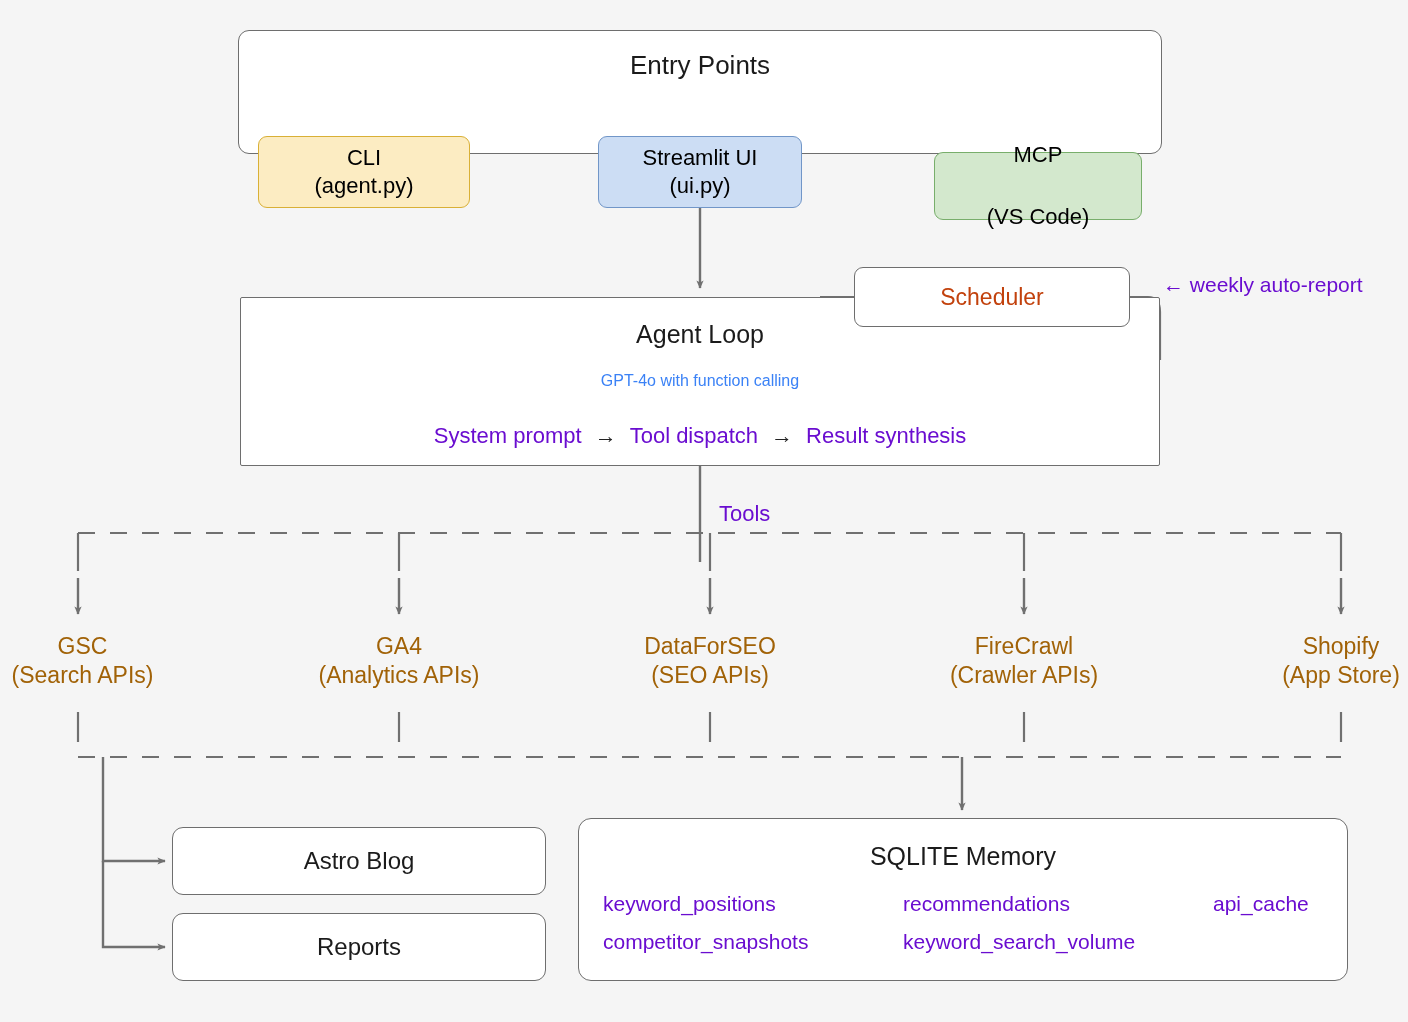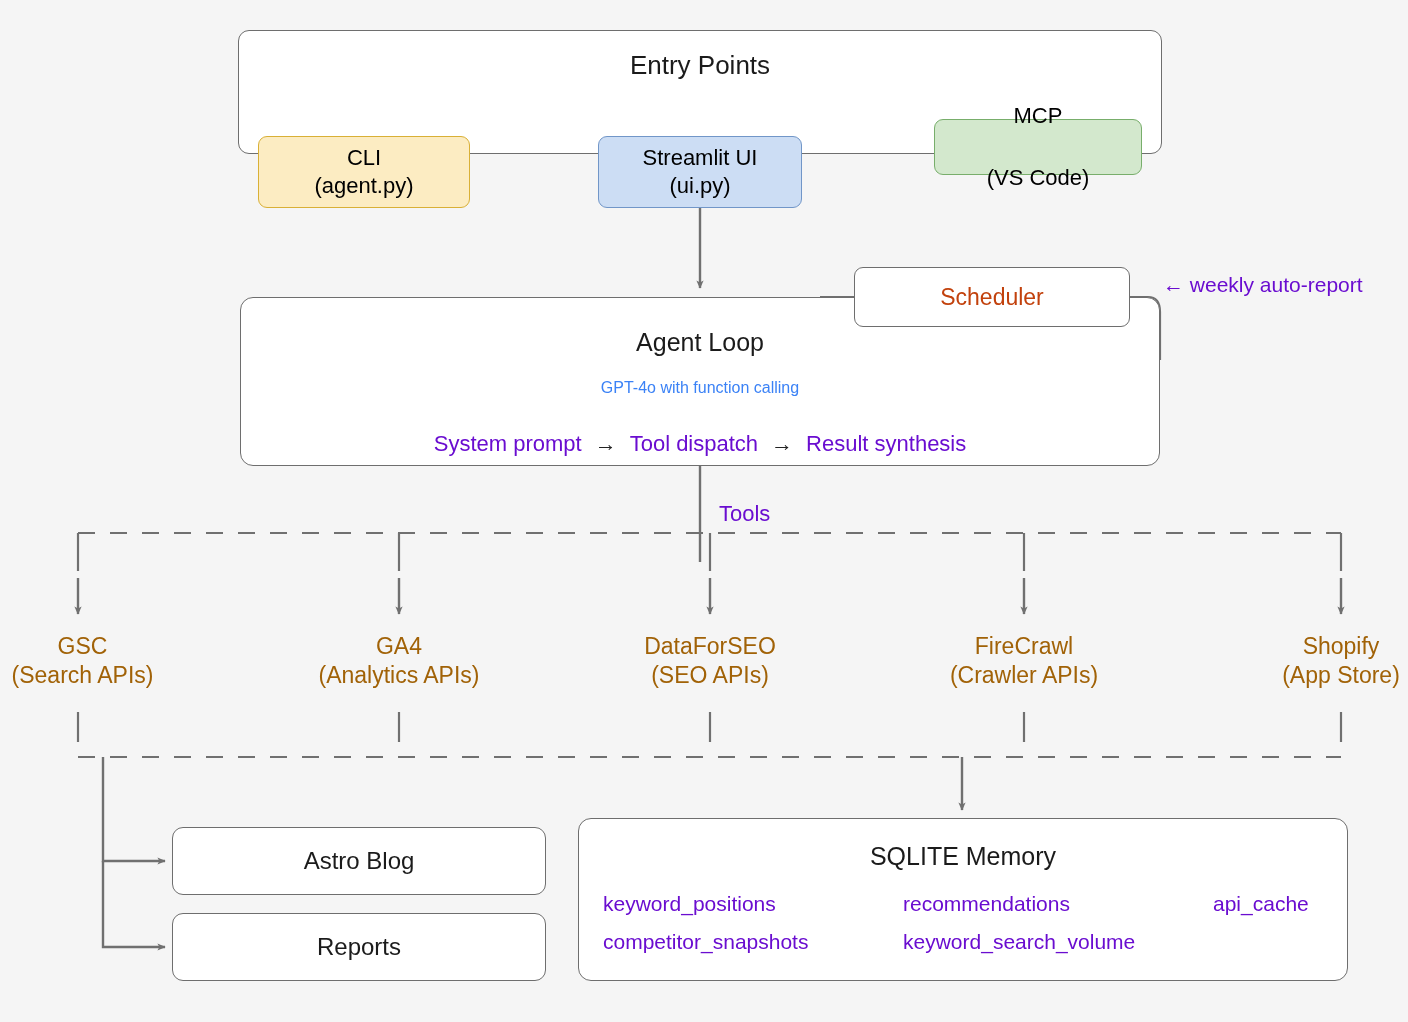--- a/index.html
+++ b/index.html
@@ -178,26 +178,26 @@
   <div class="sub cli" style="left:258px; top:116px; width:212px; height:72px;">
     <div>CLI</div>
     <div>(agent.py)</div>
   </div>
 
   <div class="sub ui" style="left:598px; top:116px; width:204px; height:72px;">
     <div>Streamlit UI</div>
     <div>(ui.py)</div>
   </div>
 
-  <div class="sub mcp" style="left:934px; top:99px; width:208px; height:56px;gap:34px;">
+  <div class="sub mcp" style="left:934px; top:132px; width:208px; height:68px;gap:34px;">
     <div>MCP</div>
     <div>(VS Code)</div>
   </div>
 
-  <div class="node" style="left:240px; top:297px; width:920px; height:169px; justify-content:center; border-radius:13px;">
+  <div class="node" style="left:240px; top:297px; width:920px; height:169px; justify-content:flex-start; border-radius:2px;">
     <div class="agent-title" style="margin-top:21px;">Agent Loop</div>
     <div class="agent-sub">GPT-4o with function calling</div>
     <div class="agent-flow">
       <span class="step">System prompt</span><span class="arrow">→</span><span class="step">Tool dispatch</span><span class="arrow">→</span><span class="step">Result synthesis</span>
     </div>
   </div>
 
   <div class="node" style="left:854px; top:267px; width:276px; height:60px; border-radius:9px;">
     <div class="sched-label">Scheduler</div>
   </div>

